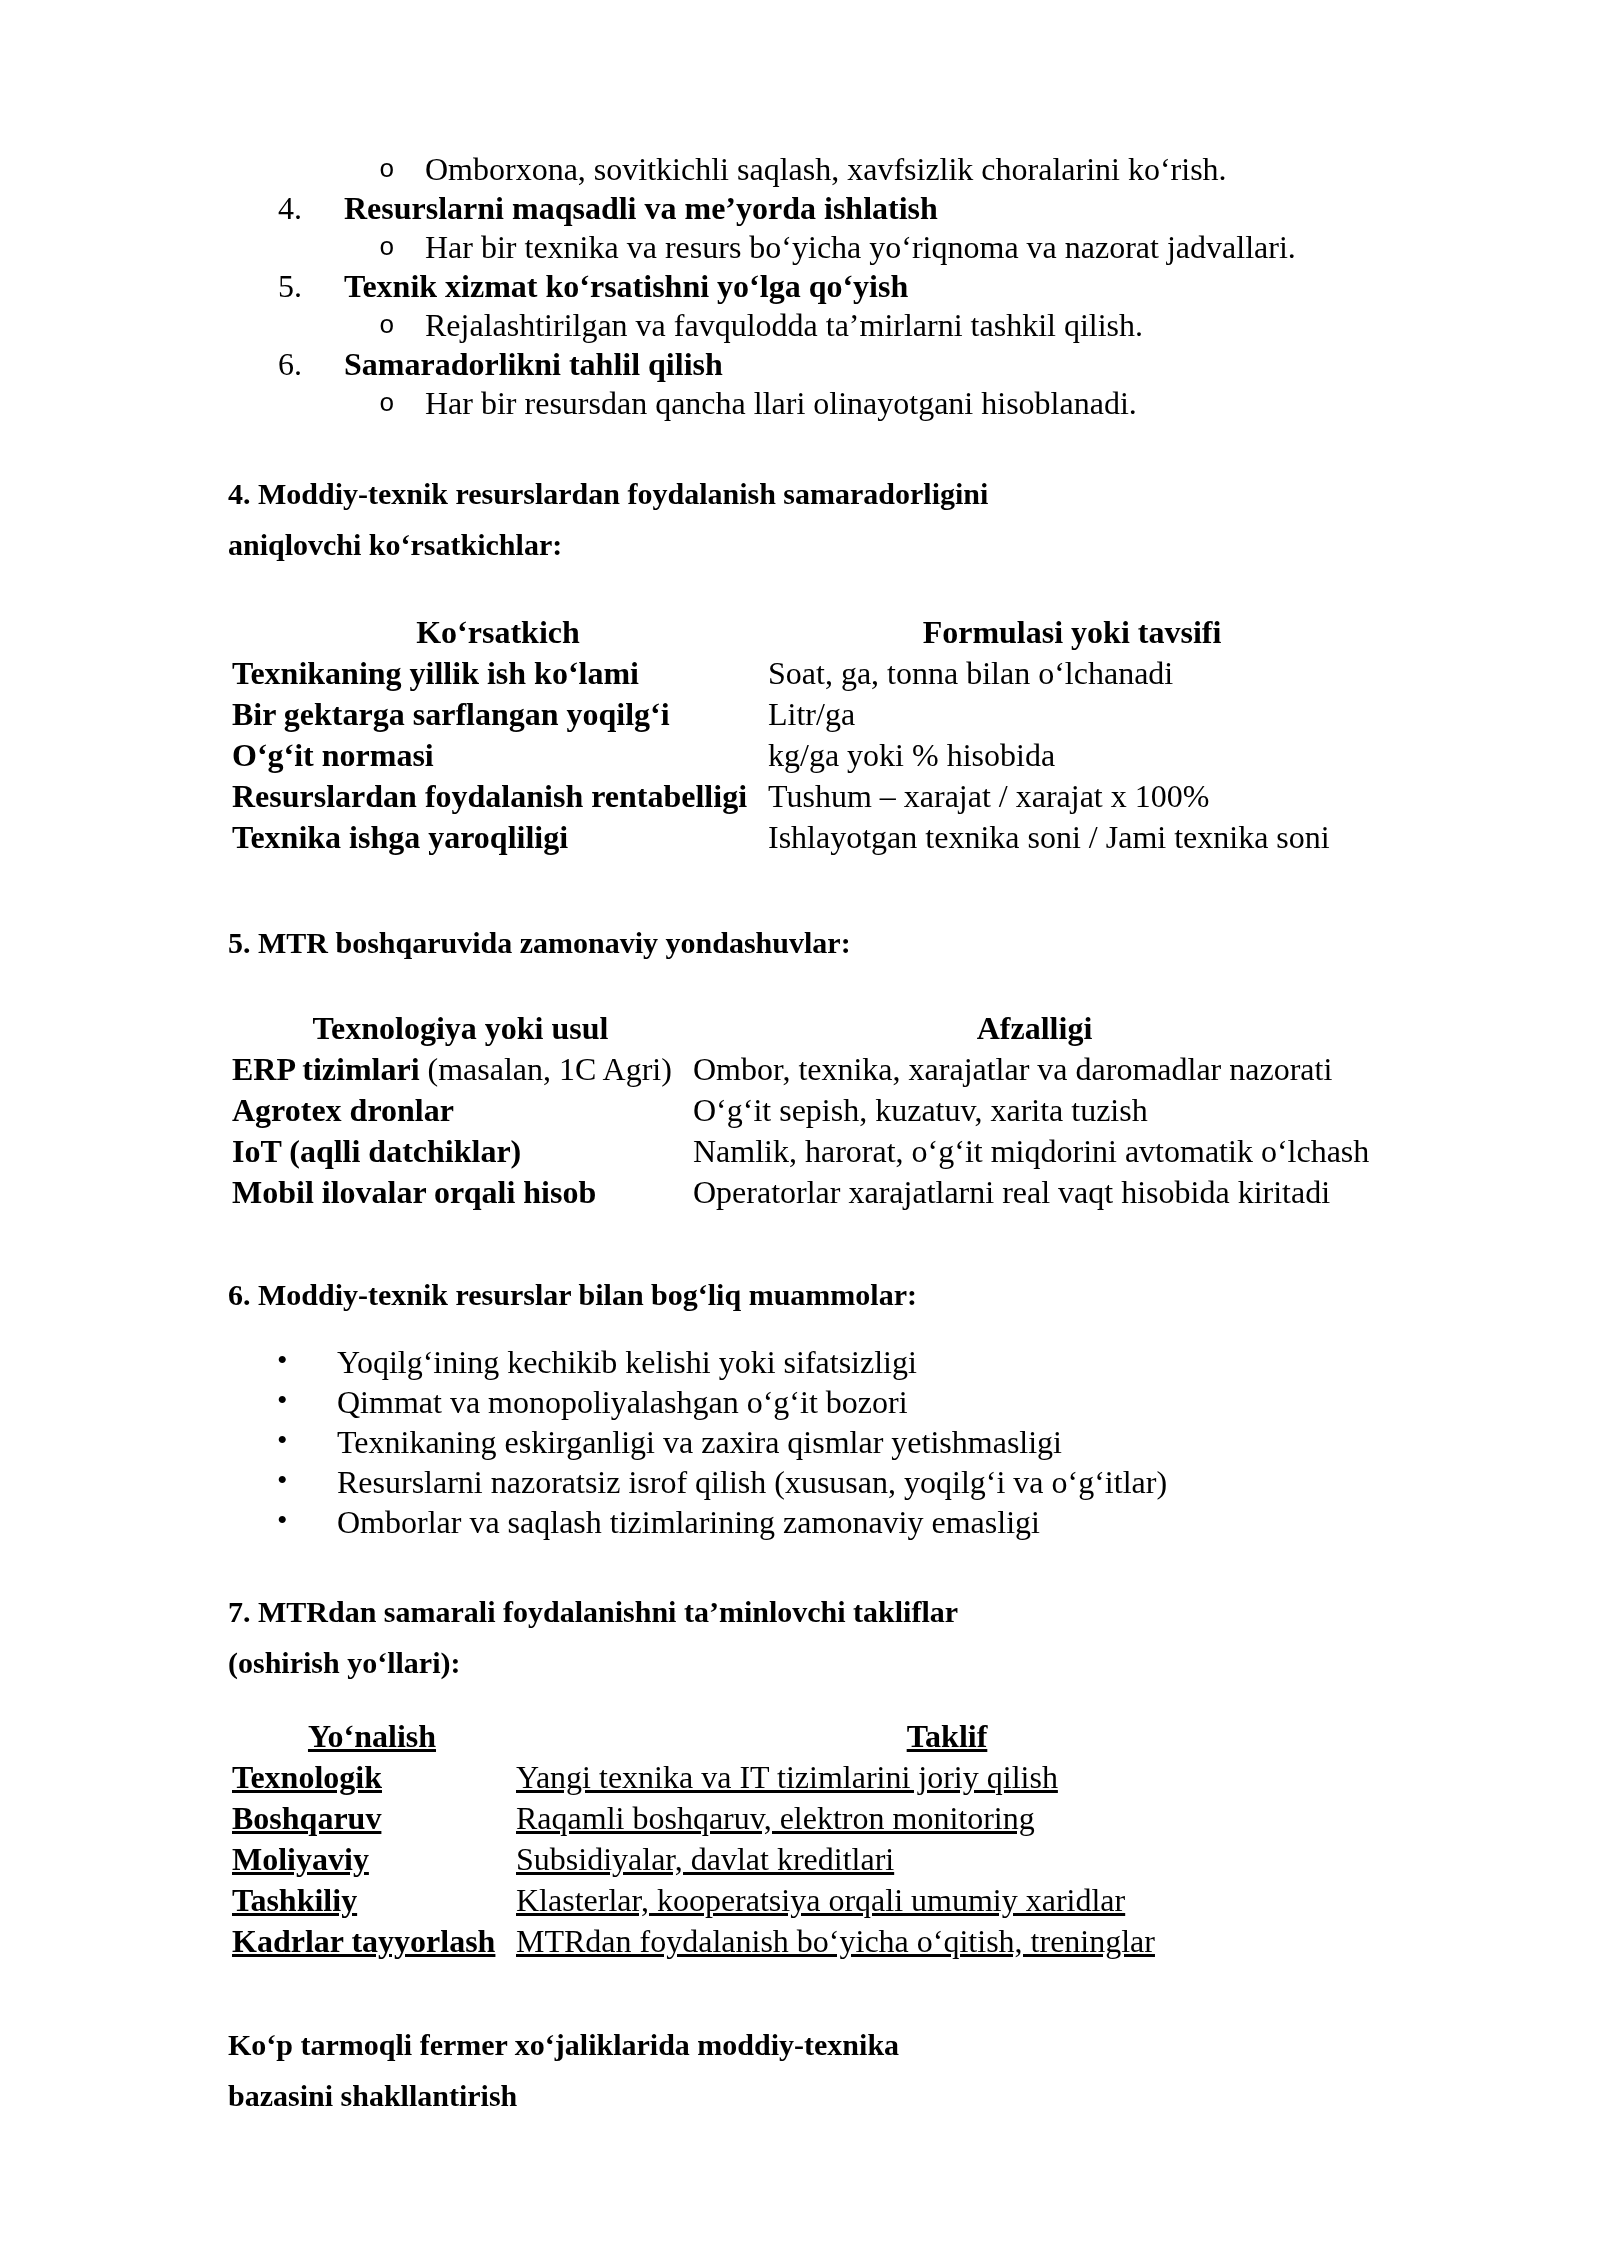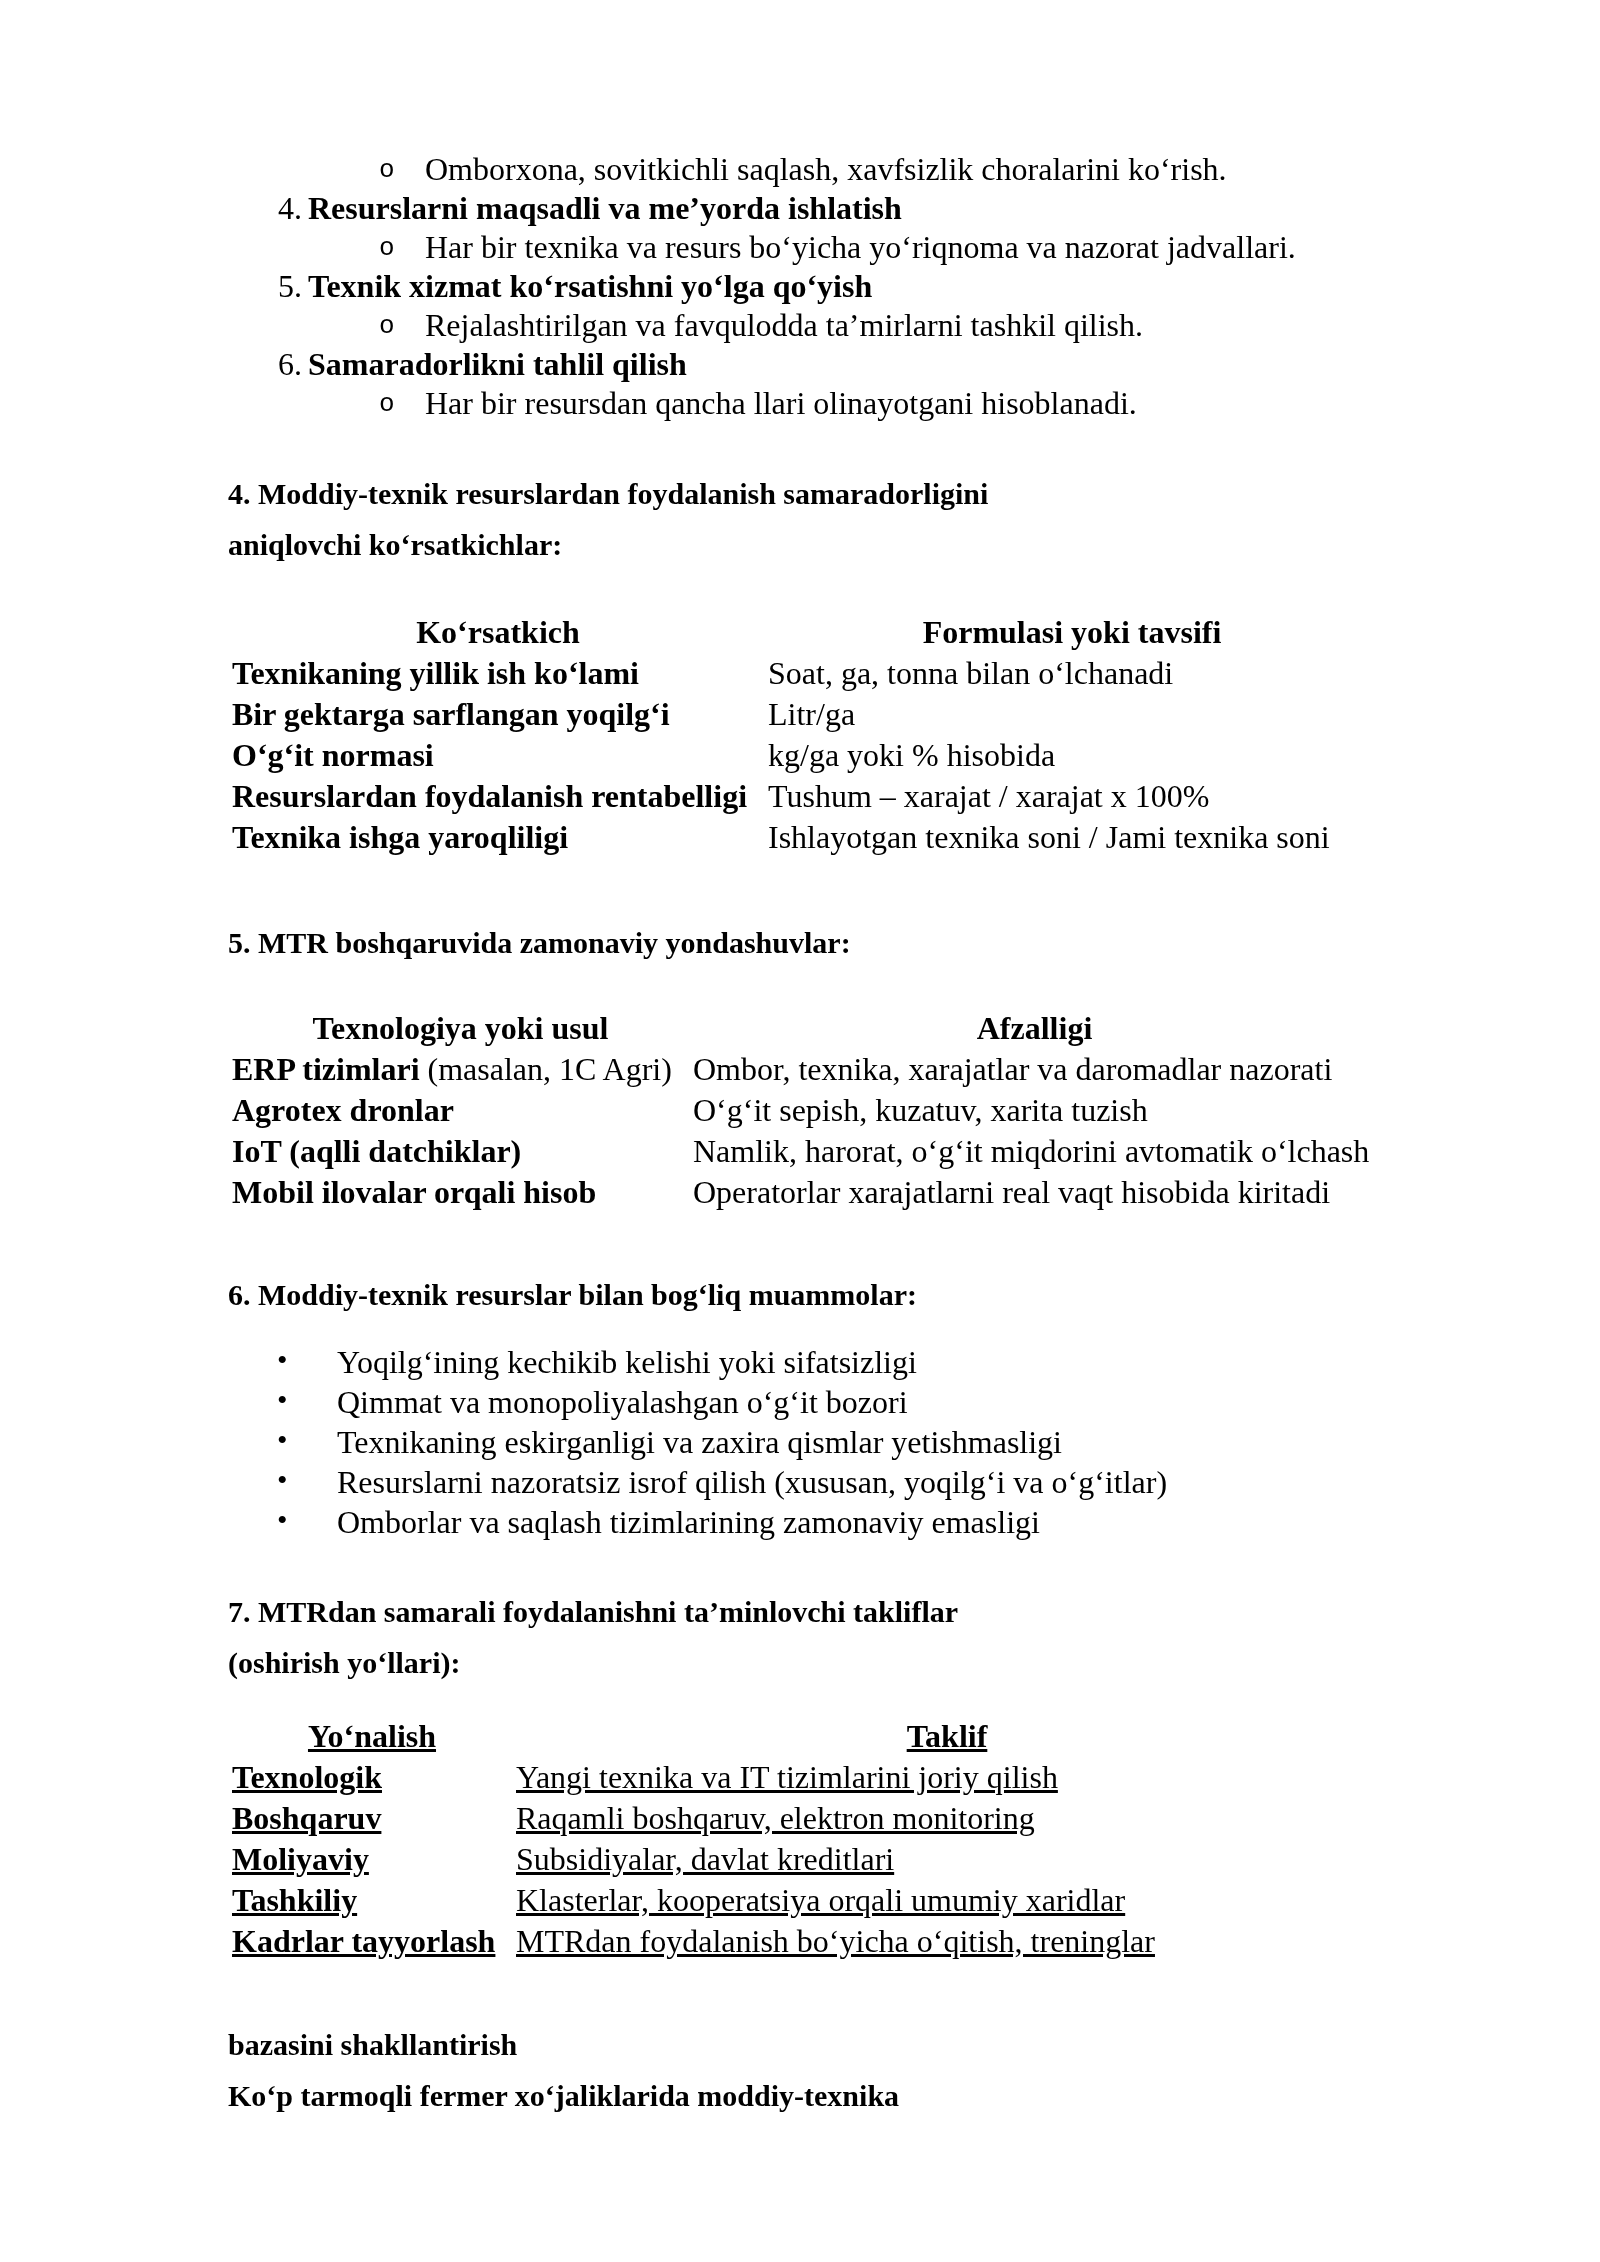--- a/index.html
+++ b/index.html
@@ -8,21 +8,21 @@
     width:1600px;height:2262px;
     background:#ffffff;color:#000000;
     font-family:"Liberation Serif","DejaVu Serif",serif;
     overflow:hidden;
   }
   .content{position:absolute;left:228px;top:150px;width:1150px;}
 
   
   .ili{position:relative;font-size:32px;line-height:39px;white-space:nowrap;}
   .ili .marker-num{position:absolute;left:50px;top:0;}
-  .ili .txt-main{margin-left:80px;font-weight:bold;text-align:right;}
+  .ili .txt-main{margin-left:116px;font-weight:bold;text-align:right;}
   .ili .marker-sub{position:absolute;left:151px;top:1px;font-family:"Liberation Mono","DejaVu Sans Mono",monospace;font-size:26px;}
   .ili .txt-sub{margin-left:197px;}
 
   
   .h2{font-size:30px;line-height:51px;font-weight:bold;white-space:nowrap;}
   .mt-h4{margin-top:45px;}
   .mt-t1{margin-top:30px;}
   .mt-h5{margin-top:59px;}
   .mt-t2{margin-top:22px;}
   .mt-h6{margin-top:56px;}
@@ -189,18 +189,18 @@
         <div class="cell b">Tashkiliy</div>
         <div class="cell">Klasterlar, kooperatsiya orqali umumiy xaridlar</div>
       </div>
       <div class="tr">
         <div class="cell b">Kadrlar tayyorlash</div>
         <div class="cell">MTRdan foydalanish bo‘yicha o‘qitish, treninglar</div>
       </div>
     </div>
 
     <div class="h2 mt-hf">
+      <div>Ko‘p tarmoqli fermer xo‘jaliklarida moddiy-texnika</div>
       <div>bazasini shakllantirish</div>
-      <div>Ko‘p tarmoqli fermer xo‘jaliklarida moddiy-texnika</div>
     </div>
 
   </div>
 </div>
 
 </body></html>

